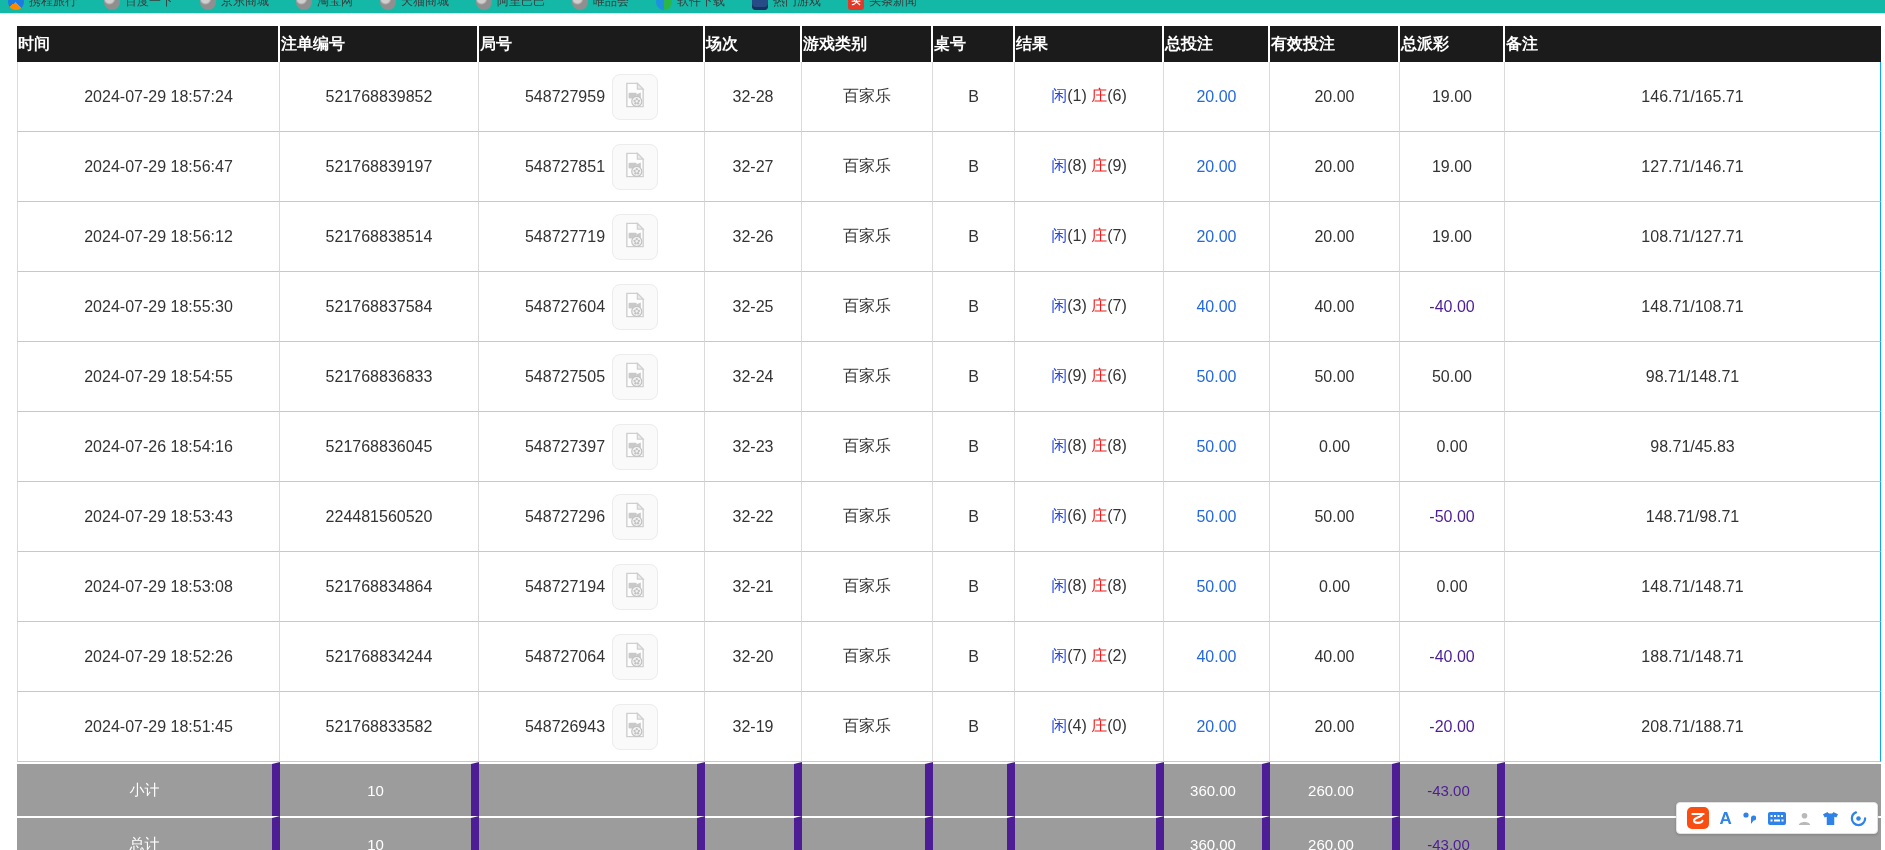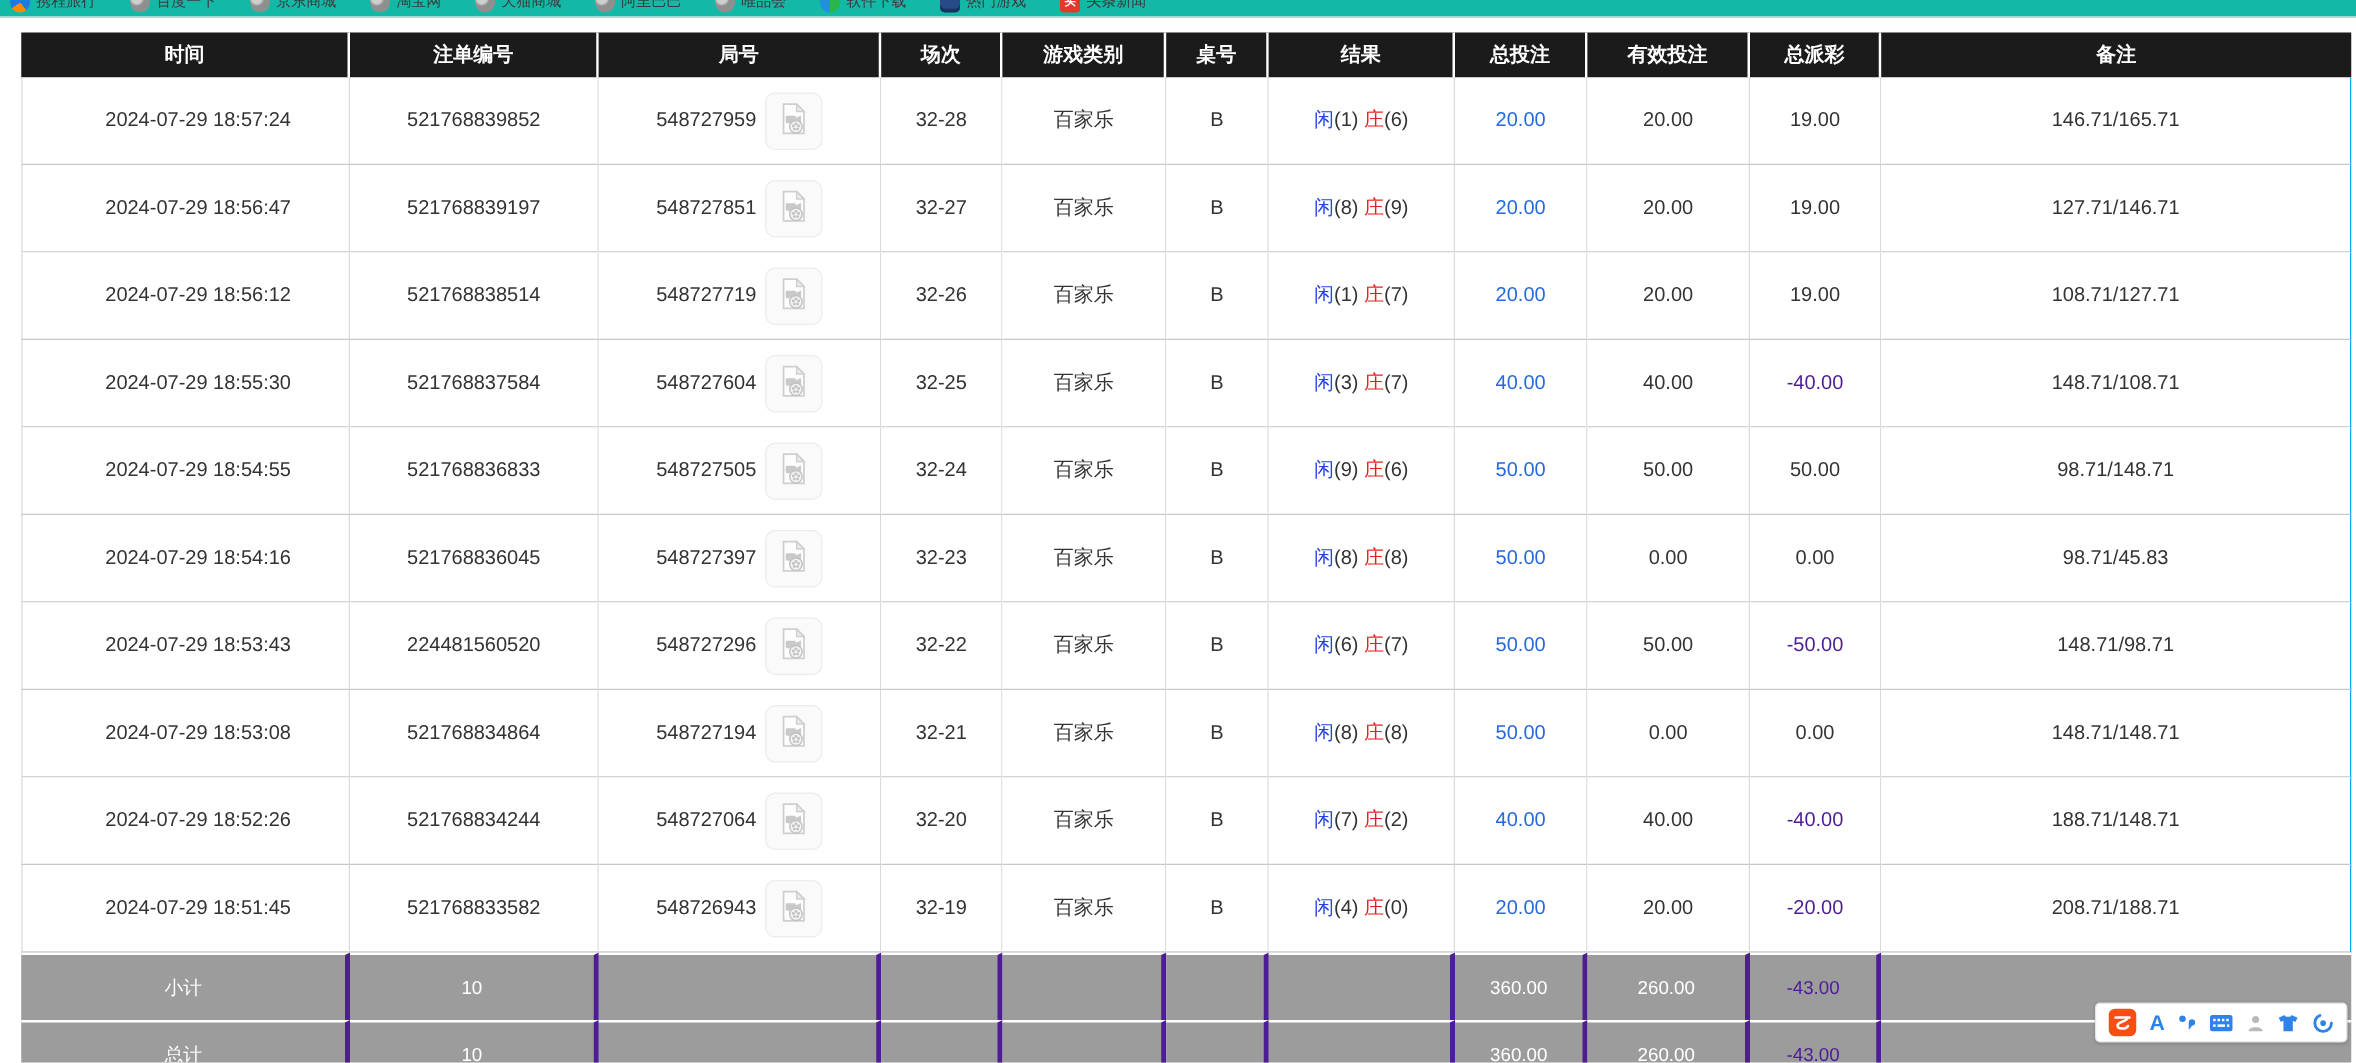--- a/index.html
+++ b/index.html
@@ -18,28 +18,28 @@
     background:radial-gradient(circle at 34% 30%,#cfcfcf 0 26%,#8f8f8f 40%);}
   .software-download-icon{background:conic-gradient(#2bb64a 0 50%,#1f8fe0 50% 100%);}
   .hot-games-icon{border-radius:4px;background:#274b86;box-shadow:inset 0 -3px 0 #16325e;}
   .toutiao-news-icon{border-radius:3px;background:#e23a2a;font-weight:bold;}
   
   table{border-collapse:separate;border-spacing:0;table-layout:fixed;width:1864px;margin:12px 0 0 17px;}
   col.c0{width:263px}col.c1{width:199px}col.c2{width:226px}col.c3{width:97px}
   col.c4{width:131px}col.c5{width:82px}col.c6{width:149px}col.c7{width:106px}
   col.c8{width:130px}col.c9{width:105px}col.c10{width:376px}
   thead th{background:#1b1b1b;color:#fff;font-weight:bold;font-size:16px;height:34px;
-    border-right:2px solid #fff;text-align:center;}
+    border-right:2px solid #fff;text-align:left;}
   thead th:last-child{border-right:none;}
   tbody td{height:67px;font-size:16px;color:#333;text-align:center;background:#fff;
     border-right:1px solid #dadada;border-bottom:1px solid #c8c8c8;vertical-align:middle;}
   tbody td:first-child{border-left:1px solid #dadada;padding-left:21px;}
   tbody td:last-child{border-right:1px solid #0ea5e9;}
   tfoot td{height:50px;background:#9c9c9c;color:#fff;font-size:15px;text-align:center;
-    border-right:4px solid #4c1d95;border-top:2px solid #fff;vertical-align:middle;}
+    border-right:8px solid #4c1d95;border-top:2px solid #fff;vertical-align:middle;}
   tfoot td:last-child{border-right:none;}
   .link{color:#2569de;cursor:pointer;}
   .player{color:#2444e4;}
   .banker{color:#ec1c1c;}
   .neg{color:#4c1d95;margin-top:30px;}
   .video-btn{display:inline-flex;align-items:center;justify-content:center;
     width:46px;height:46px;margin-left:7px;vertical-align:middle;cursor:pointer;
     border:1px solid #ececec;border-radius:8px;background:#fafafa;padding:0;}
   .round-num{vertical-align:middle;}
   
@@ -253,21 +253,21 @@
         <td><span>32-24</span></td>
         <td><span>百家乐</span></td>
         <td><span>B</span></td>
         <td><span class="player">闲</span><span>(9)</span> <span class="banker">庄</span><span>(6)</span></td>
         <td><span class="link">50.00</span></td>
         <td><span>50.00</span></td>
         <td><span>50.00</span></td>
         <td><span>98.71/148.71</span></td>
       </tr>
       <tr>
-        <td><span>2024-07-29 18:54:16</span></td>
+        <td><span>2024-07-26 18:54:16</span></td>
         <td><span>521768836045</span></td>
         <td><span class="round-num">548727397</span><button class="video-btn">
             <span><svg width="28" height="28" viewBox="0 0 24 24">
                 <path d="M5 2 h9 l5 5 v15 h-14 z" fill="#fdfdfd" stroke="#cfcfcf" stroke-width="1.2"></path>
                 <path d="M14 2 v5 h5 z" fill="#ebebeb" stroke="#cfcfcf" stroke-width="1"></path>
                 <rect x="6.5" y="10" width="7" height="5" rx="1" fill="#c9c9c9"></rect>
                 <path d="M13.5 11.3 L17 9.8 v5.4 L13.5 13.7 Z" fill="#c9c9c9"></path>
                 <circle cx="13.5" cy="17.5" r="4.3" fill="#f3f3f3" stroke="#c2c2c2" stroke-width="1"></circle>
                 <circle cx="13.5" cy="15.6" r="1" fill="#c2c2c2"></circle>
                 <circle cx="11.7" cy="17" r="1" fill="#c2c2c2"></circle>

